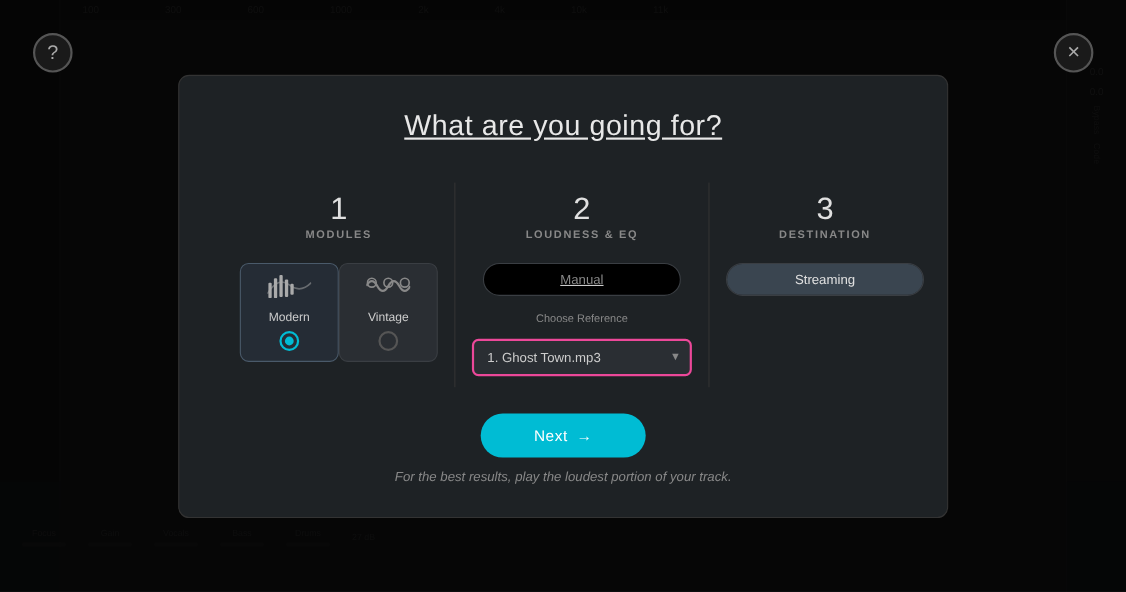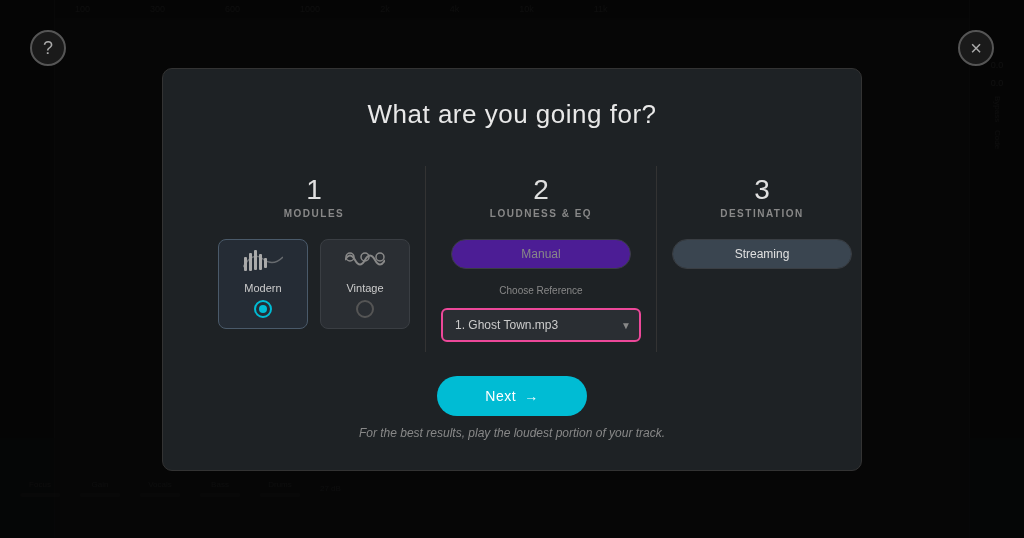--- a/index.html
+++ b/index.html
@@ -39,20 +39,21 @@
       align-items: center;
     }
 
     
     .modal-title {
       font-size: 26px;
       font-weight: 300;
       color: #e8e8e8;
       margin-bottom: 36px;
       letter-spacing: 0.5px;
+      text-decoration: underline;
     }
 
     
     .steps-container {
       display: flex;
       width: 100%;
       gap: 0;
     }
 
     .step {
@@ -80,21 +81,20 @@
       font-weight: 600;
       color: #888;
       letter-spacing: 1.5px;
       text-transform: uppercase;
       margin-bottom: 20px;
     }
 
     
     .modules-grid {
       display: flex;
-      gap: 12px;
     }
 
     .module-card {
       width: 90px;
       height: 90px;
       border-radius: 8px;
       background: #2a2e33;
       border: 1px solid #3a3e43;
       display: flex;
       flex-direction: column;
@@ -145,25 +145,26 @@
     .loudness-eq {
       display: flex;
       flex-direction: column;
       align-items: center;
       gap: 12px;
       width: 100%;
     }
 
     .toggle-group {
       display: flex;
-      background: #4c1d95;
+      background: #000000;
       border-radius: 20px;
       border: 1px solid #3a3e43;
       overflow: hidden;
       width: 180px;
+      text-decoration: underline;
     }
 
     .toggle-btn {
       flex: 1;
       padding: 7px 0;
       text-align: center;
       font-size: 12px;
       cursor: pointer;
       color: #888;
       border-radius: 0;

